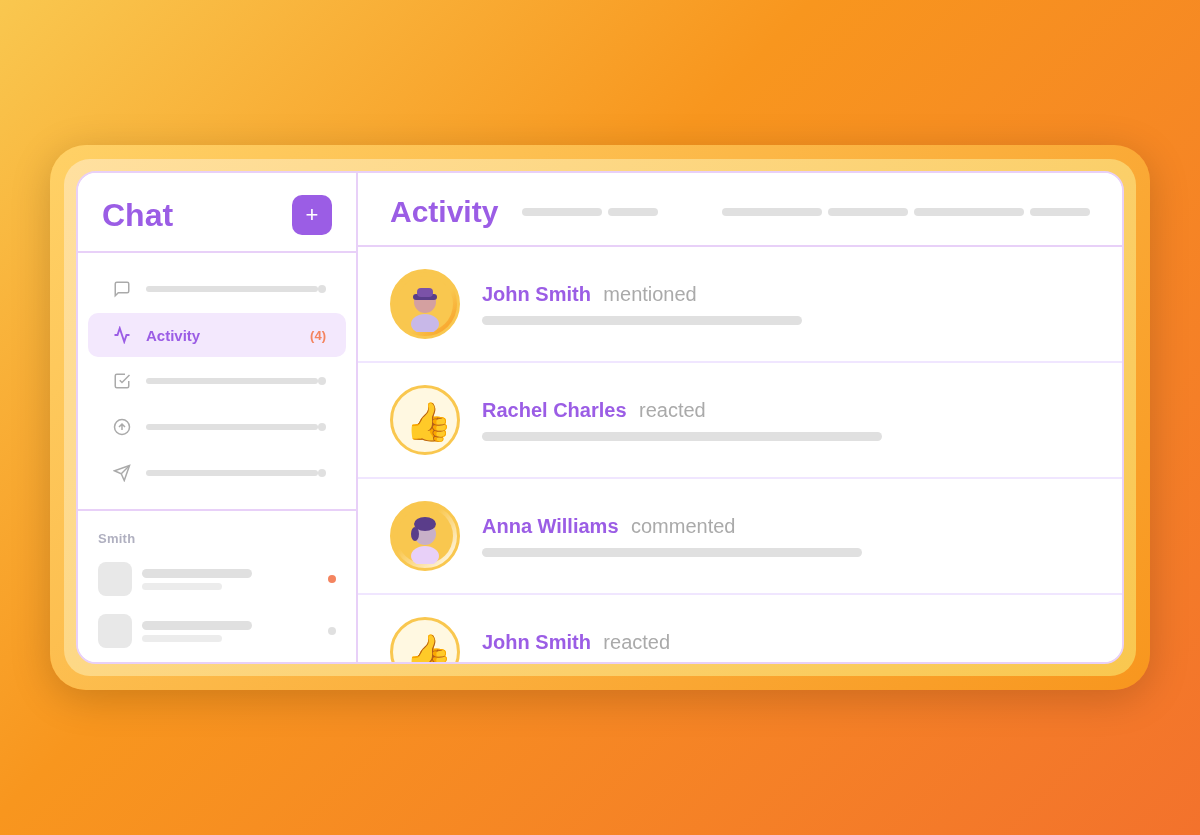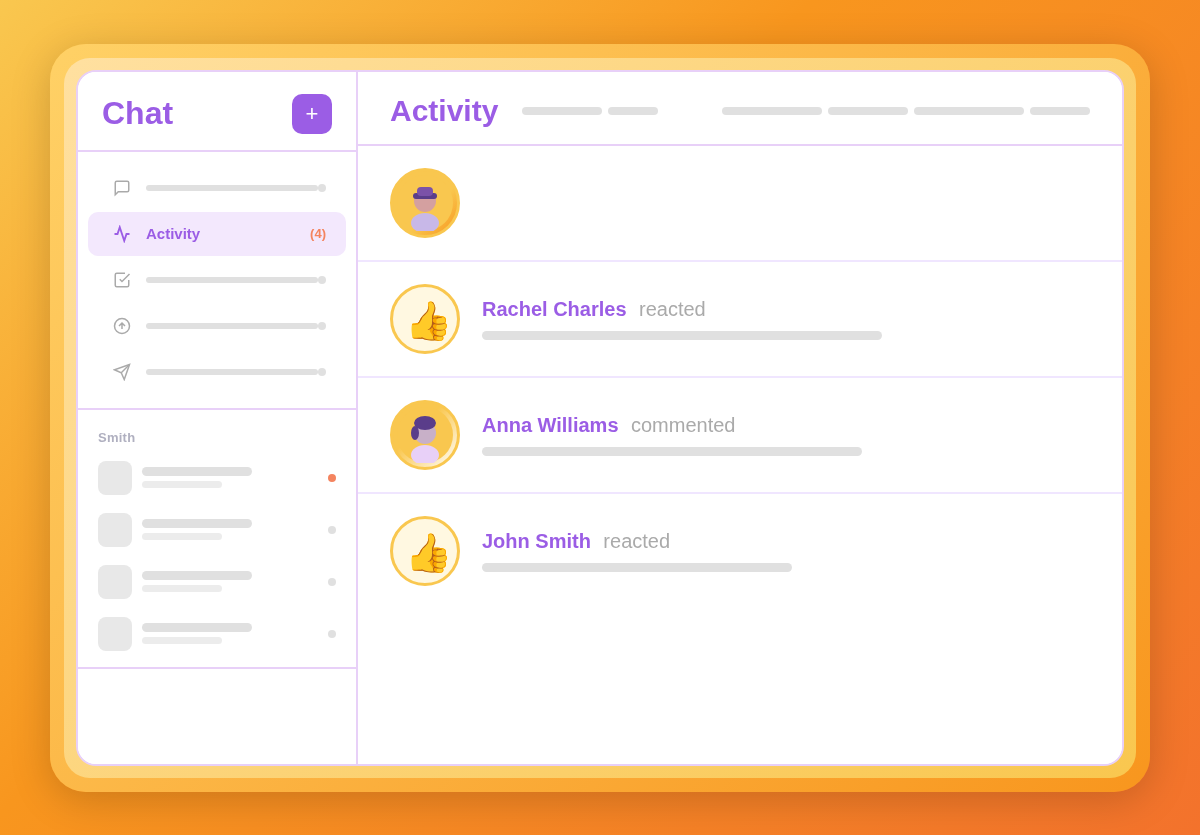--- a/index.html
+++ b/index.html
@@ -9,21 +9,21 @@
       height: 835px;
       background: linear-gradient(135deg, #f9c74f 0%, #f8961e 40%, #f3722c 100%);
       display: flex;
       align-items: center;
       justify-content: center;
       font-family: 'Segoe UI', Arial, sans-serif;
     }
 
     .outer-ring {
       width: 1100px;
-      height: 748px;
+      height: 545px;
       border-radius: 36px;
       background: linear-gradient(135deg, #ffd166 0%, #f8961e 100%);
       padding: 14px;
       box-shadow: 0 8px 40px rgba(0,0,0,0.18);
     }
 
     .inner-ring {
       width: 100%;
       height: 100%;
       border-radius: 26px;
@@ -476,20 +476,27 @@
                 <circle cx="28" cy="28" r="28" fill="#f9c74f"></circle>
 
                 <ellipse cx="28" cy="48" rx="14" ry="10" fill="#c8b8e8"></ellipse>
 
                 <circle cx="28" cy="26" r="11" fill="#d4a0a0"></circle>
 
                 <rect x="16" y="18" width="24" height="6" rx="3" fill="#5a3d8a"></rect>
                 <rect x="20" y="12" width="16" height="9" rx="4" fill="#7b52a8"></rect>
               </svg>
             </div>
+            <div class="activity-text">
+              <div>
+                <span class="activity-name">John Smith</span>
+                <span class="activity-action">mentioned</span>
+              </div>
+              <div class="activity-desc-bar" style="width:320px;"></div>
+            </div>
           </div>
 
           <div class="activity-item">
             <div class="activity-avatar avatar-rachel" style="border: 3px solid #f9c74f; background:#fff8e1;">
 
               <svg class="thumbs-svg" viewBox="0 0 50 50" xmlns="http://www.w3.org/2000/svg">
                 <text x="5" y="40" font-size="38">👍</text>
               </svg>
             </div>
             <div class="activity-text">

